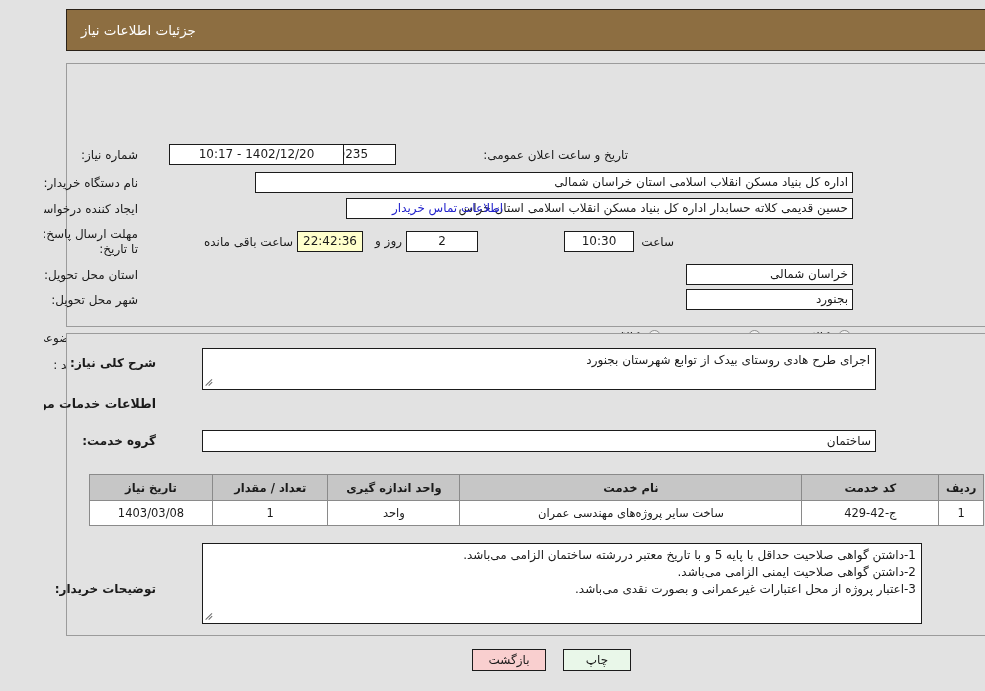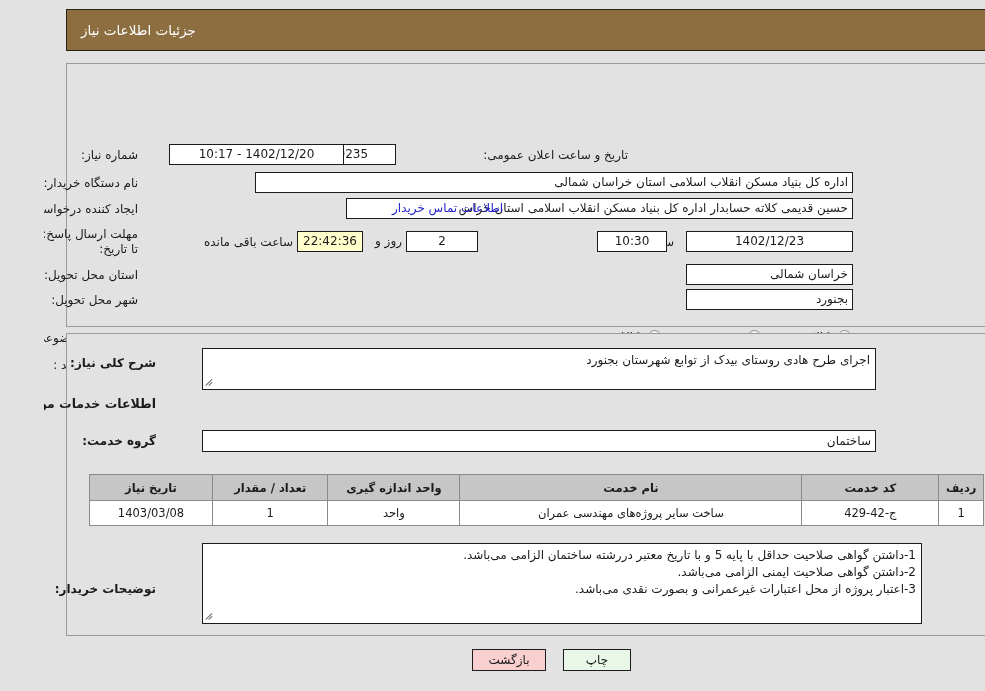--- a/index.html
+++ b/index.html
@@ -288,23 +288,22 @@
   <span class="box center" style="position:absolute; left:102px; top:80px; width:175px;">1402/12/20 - 10:17</span>
 
   <span class="rlabel" style="right:868px; top:112px;">نام دستگاه خریدار:</span>
   <span class="box right" style="position:absolute; right:153px; top:108px; width:598px;">اداره کل بنیاد مسکن انقلاب اسلامی استان خراسان شمالی</span>
 
   <span class="rlabel" style="right:868px; top:138px;">ایجاد کننده درخواست:</span>
   <span class="box right" style="position:absolute; right:153px; top:134px; width:507px;">حسین قدیمی کلاته حسابدار اداره کل بنیاد مسکن انقلاب اسلامی استان خراس</span>
   <a class="link" style="position:absolute; left:325px; top:137px;">اطلاعات تماس خریدار</a>
 
   <span class="rlabel" style="right:868px; top:163px; width:96px; line-height:15px; white-space:normal;">مهلت ارسال پاسخ: تا تاریخ:</span>
-  <span class="box center" style="position:absolute; right:153px; top:167px; width:167px;">1402/12/23</span>
   <span class="rlabel" style="right:332px; top:171px;">ساعت</span>
-  <span class="box center" style="position:absolute; right:339px; top:167px; width:70px;">10:30</span>
+  <span class="box center" style="position:absolute; right:372px; top:167px; width:70px;">10:30</span>
   <span class="box center" style="position:absolute; right:528px; top:167px; width:72px;">2</span>
   <span class="rlabel" style="right:604px; top:170px;margin-left:28px;">روز و</span>
   <span class="box center yellow" style="position:absolute; right:643px; top:167px; width:66px;">22:42:36</span>
   <span class="rlabel" style="right:713px; top:171px;">ساعت باقی مانده</span>
 
   <span class="rlabel" style="right:868px; top:204px;">استان محل تحویل:</span>
   <span class="box right" style="position:absolute; right:153px; top:200px; width:167px;">خراسان شمالی</span>
 
   <span class="rlabel" style="right:868px; top:229px;">شهر محل تحویل:</span>
   <span class="box right" style="position:absolute; right:153px; top:225px; width:167px;">بجنورد</span>

